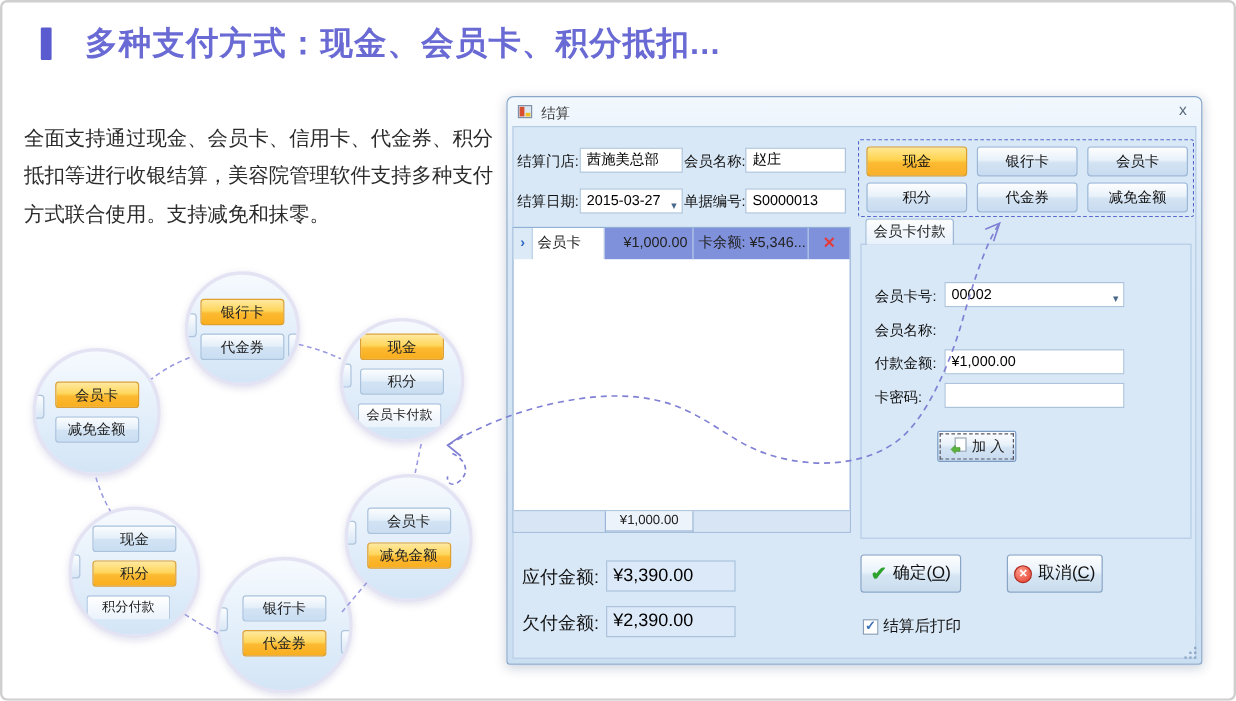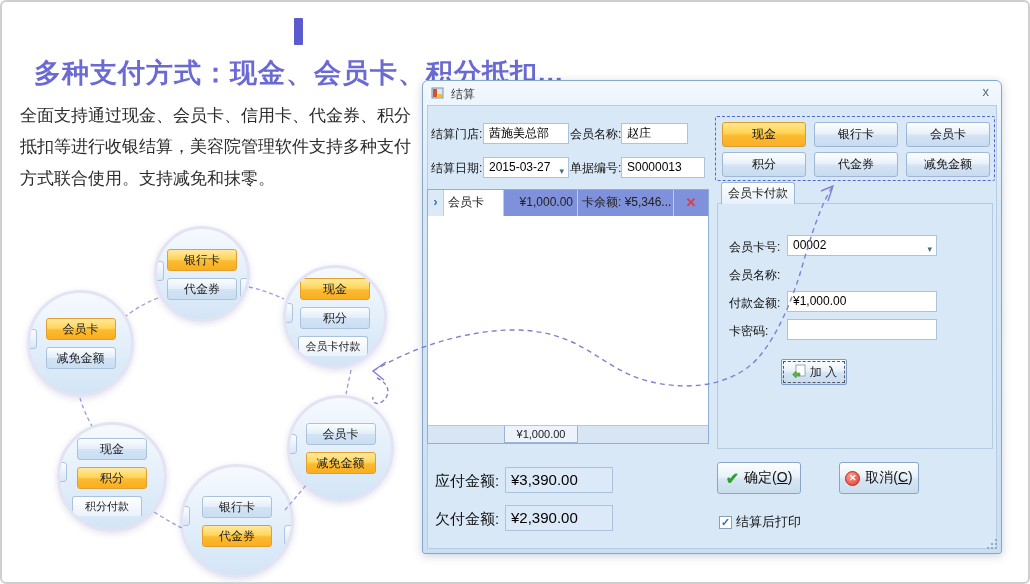--- a/index.html
+++ b/index.html
@@ -3,21 +3,21 @@
 <meta charset="utf-8">
 <style>
   * { margin:0; padding:0; box-sizing:border-box; }
   html,body { background:#ffffff; }
   #page {
     position:relative; width:1030px; height:584px; overflow:hidden;
     background:#ffffff; border:2px solid #cfcfcf; border-radius:6px;
     font-family:"Liberation Sans", sans-serif; color:#222;
   }
   
-  .hdr { position:absolute; left:32px; top:16px; display:flex; align-items:center; gap:10px;flex-direction:column; }
+  .hdr { position:absolute; left:32px; top:16px; display:flex; align-items:center; gap:28px; }
   .hdr-bar { width:9px; height:27px; background:#5b5bd0; border-radius:1px; }
   .hdr h1 { font-size:27px; font-weight:bold; color:#6a6ad4; letter-spacing:1px; }
   .desc {
     position:absolute; left:18px; top:98px; width:404px;
     font-size:17px; line-height:1.85; color:#2b2b2b;
   }
   
   .circle {
     position:absolute; border-radius:50%; overflow:hidden;
     border:3px solid #e3e3f3;
@@ -200,21 +200,21 @@
         <rect x="7" y="8" width="4" height="3" fill="#f0c020"></rect>
       </svg>
       <span class="dlg-title">结算</span>
       <span class="dlg-close">x</span>
     </div>
     <div class="dbody"></div>
 
     <span class="lbl" style="left:8px; top:45px;">结算门店:</span>
     <div class="tbox" style="left:60px; top:42px; width:86px;">茜施美总部</div>
     <span class="lbl" style="left:147px; top:45px;">会员名称:</span>
-    <div class="tbox" style="left:198px; top:42px; width:67px;">赵庄</div>
+    <div class="tbox" style="left:198px; top:42px; width:84px;">赵庄</div>
 
     <span class="lbl" style="left:8px; top:79px;">结算日期:</span>
     <div class="tbox" style="left:60px; top:76px; width:86px;">
       <span>2015-03-27</span>
       <span class="combo-arrow">▾</span>
     </div>
     <span class="lbl" style="left:147px; top:79px;">单据编号:</span>
     <div class="tbox" style="left:198px; top:76px; width:84px;">S0000013</div>
 
     <div class="paypanel">

